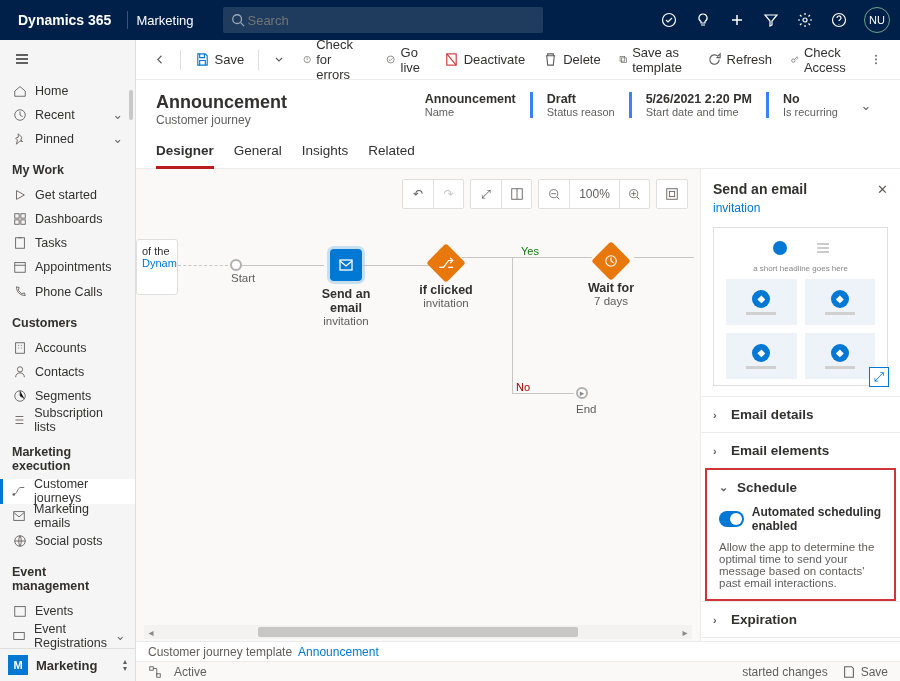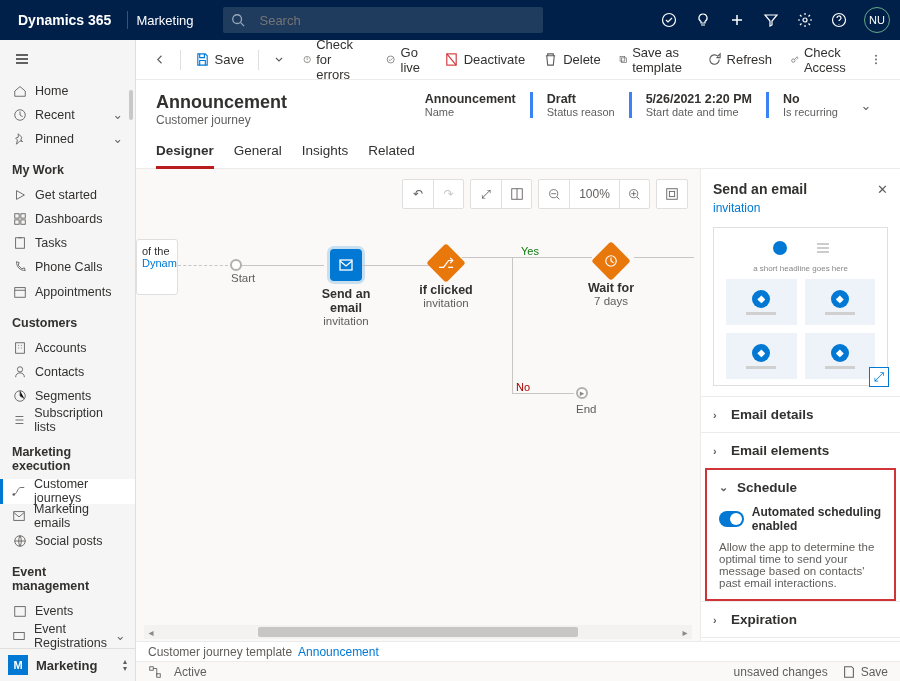--- a/index.html
+++ b/index.html
@@ -4,21 +4,21 @@
 <style>
 * { box-sizing: border-box; margin: 0; padding: 0; font-family: "Segoe UI", "Segoe UI Web", Arial, sans-serif; }
 body { width: 900px; height: 681px; overflow: hidden; background: #fff; font-size: 13px; color: #323130; position: relative; }
 
 
 .topbar { height: 40px; background: #00204a; color: #fff; display: flex; align-items: center; padding: 0 10px; }
 .topbar .brand { font-weight: 600; font-size: 14px; padding: 0 8px; }
 .topbar .divider { width: 1px; height: 18px; background: #335577; margin: 0 8px; }
 .topbar .app { font-size: 13px; }
 .topbar .search { flex: 0 0 320px; margin-left: 30px; height: 26px; background: #1f3b5e; border-radius: 2px; display: flex; align-items: center; padding: 0 8px; color: #aac; }
-.topbar .search input { background: transparent; border: none; color: #fff; margin-left: 14px; font-size: 13px; outline: none; flex: 1; }
+.topbar .search input { background: transparent; border: none; color: #fff; margin-left: 2px; font-size: 13px; outline: none; flex: 1; }
 .topbar .spacer { flex: 1; }
 .topbar .icnbtn { width: 34px; height: 40px; display: flex; align-items: center; justify-content: center; cursor: pointer; }
 .topbar .avatar { width: 26px; height: 26px; border-radius: 50%; border: 1px solid #6a8; display: flex; align-items: center; justify-content: center; font-size: 11px; margin-left: 8px; }
 
 
 .main { display: flex; height: 641px; }
 .sidebar { width: 136px; border-right: 1px solid #e1dfdd; background: #f5f5f5; display: flex; flex-direction: column; position: relative; }
 .sidebar .ham { height: 40px; display: flex; align-items: center; padding: 0 14px; }
 .sidebar .item { height: 25px; display: flex; align-items: center; padding: 0 12px; cursor: pointer; font-size: 12.5px; color: #323130; gap: 8px; position: relative; }
 .sidebar .item.active { background: #fff; border-left: 3px solid #0078d4; padding-left: 9px; }
@@ -234,33 +234,33 @@
           <svg width="14" height="14" viewBox="0 0 16 16">
             <rect x="3" y="2" width="10" height="12" fill="none" stroke="currentColor"></rect>
             <path d="M6 2h4" stroke="currentColor"></path>
           </svg>
         </span>
         <span>Tasks</span>
       </div>
     <div class="item">
         <span class="ic">
           <svg width="14" height="14" viewBox="0 0 16 16">
-            <path d="M4 2c0 6 4 10 10 10l-1-3-3 1-4-4 1-3z" fill="none" stroke="currentColor"></path>
-          </svg>
-        </span>
-        <span>Phone Calls</span>
-      </div>
-    <div class="item">
-        <span class="ic">
-          <svg width="14" height="14" viewBox="0 0 16 16">
             <rect x="2" y="3" width="12" height="11" fill="none" stroke="currentColor"></rect>
             <path d="M2 6h12" stroke="currentColor"></path>
           </svg>
         </span>
         <span>Appointments</span>
+      </div>
+    <div class="item">
+        <span class="ic">
+          <svg width="14" height="14" viewBox="0 0 16 16">
+            <path d="M4 2c0 6 4 10 10 10l-1-3-3 1-4-4 1-3z" fill="none" stroke="currentColor"></path>
+          </svg>
+        </span>
+        <span>Phone Calls</span>
       </div>
 
     <div class="section">Customers</div>
     <div class="item">
         <span class="ic">
           <svg width="14" height="14" viewBox="0 0 16 16">
             <rect x="3" y="2" width="10" height="12" fill="none" stroke="currentColor"></rect>
             <path d="M6 5h1M9 5h1M6 8h1M9 8h1" stroke="currentColor"></path>
           </svg>
         </span>
@@ -644,21 +644,21 @@
     <div class="statusbar">
       <span>
           <svg width="14" height="14" viewBox="0 0 16 16">
             <rect x="2" y="2" width="4" height="4" fill="none" stroke="#605e5c"></rect>
             <rect x="10" y="10" width="4" height="4" fill="none" stroke="#605e5c"></rect>
             <path d="M6 4h4v8" fill="none" stroke="#605e5c"></path>
           </svg>
         </span>
       <span>Active</span>
       <div class="r">
-        <span>unsaved changes</span>
+        <span>started changes</span>
         <span style="display:flex;align-items:center;gap:5px;">
             <svg width="14" height="14" viewBox="0 0 16 16">
               <path d="M3 2h8l2 2v10H3z" fill="none" stroke="#605e5c" stroke-width="1.2"></path>
             </svg>
             <span>Save</span>
           </span>
       </div>
     </div>
   </div>
 </div>

